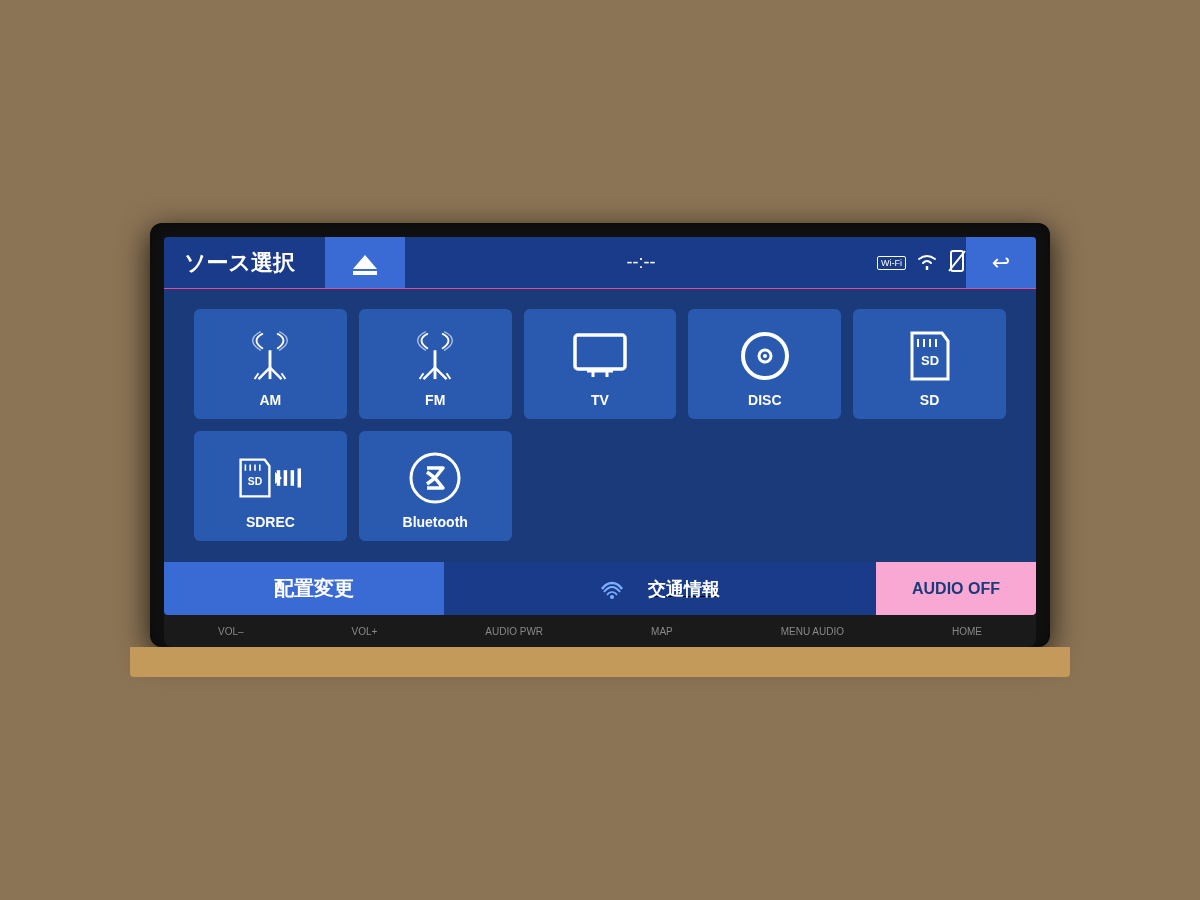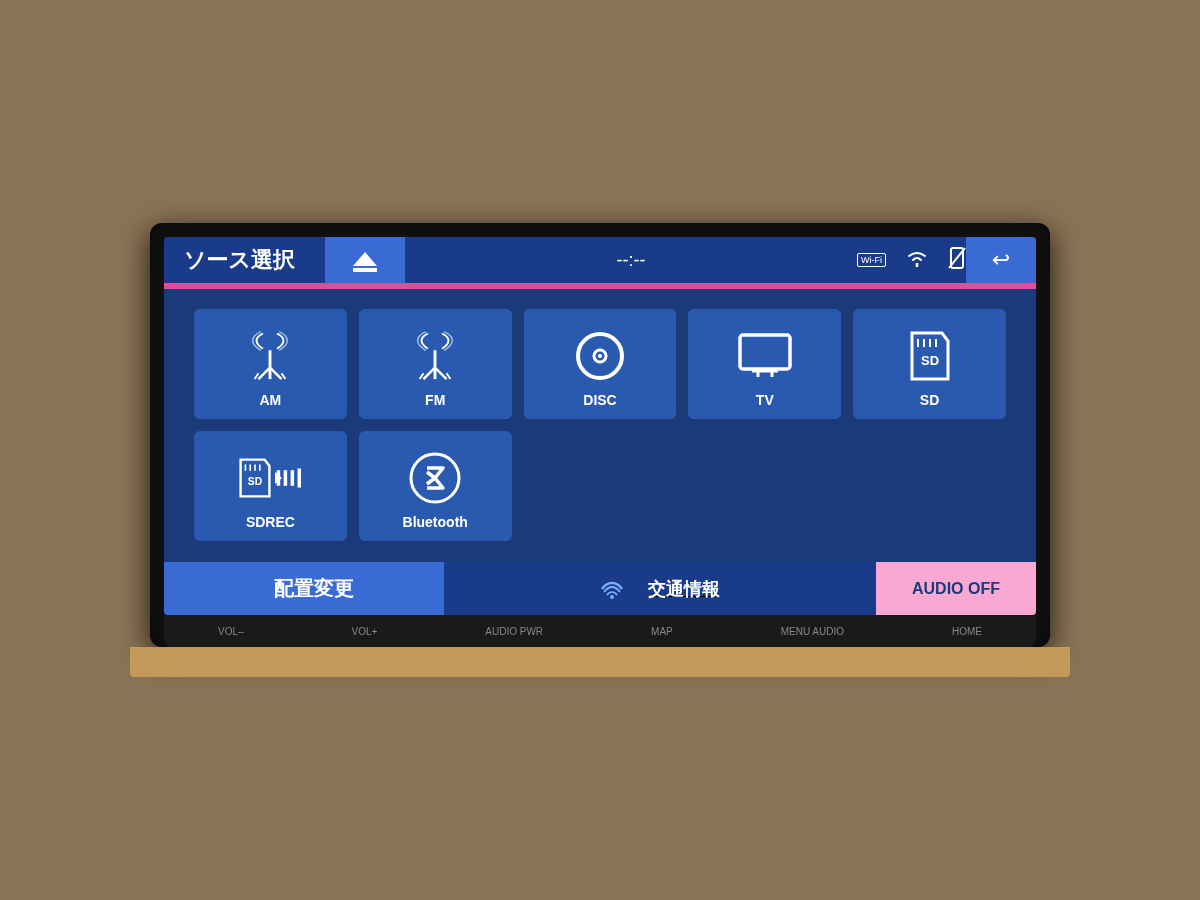--- a/index.html
+++ b/index.html
@@ -35,21 +35,21 @@
       overflow: hidden;
       width: 100%;
     }
 
     
     .top-bar {
       display: flex;
       align-items: center;
       background: #1a3a8a;
       height: 52px;
-      border-bottom: 6px solid #ec4899;
+      border-bottom: 1px solid #ec4899;
     }
 
     .top-bar-title {
       color: white;
       font-size: 22px;
       font-weight: bold;
       padding: 0 20px;
       flex: 0 0 auto;
     }
 
@@ -202,21 +202,21 @@
       background: #c49a5a;
       width: 940px;
       height: 30px;
       border-radius: 0 0 4px 4px;
     }
 
     
     .status-icons {
       display: flex;
       align-items: center;
-      gap: 20px;
+      gap: 10px;
     }
 
     .wifi-border {
       border: 1.5px solid white;
       border-radius: 2px;
       padding: 1px 3px;
       font-size: 9px;
       color: white;
       display: inline-flex;
       align-items: center;
@@ -301,39 +301,39 @@
 
               <path d="M30,18 Q36,14 36,10 Q36,6 30,3" stroke="white" stroke-width="2" fill="none" stroke-linecap="round"></path>
               <path d="M32,20 Q40,15 40,10 Q40,5 32,1" stroke="white" stroke-width="1.5" fill="none" stroke-linecap="round" opacity="0.6"></path>
             </svg>
           </div>
           <div class="btn-label">FM</div>
         </div>
 
         <div class="source-btn">
           <div class="icon-area">
-            <svg width="52" height="52" viewBox="0 0 52 52">
-              <circle cx="26" cy="26" r="22" fill="none" stroke="white" stroke-width="4"></circle>
-              <circle cx="26" cy="26" r="6" fill="none" stroke="white" stroke-width="3"></circle>
-              <circle cx="26" cy="26" r="2" fill="white"></circle>
-            </svg>
-          </div>
-          <div class="btn-label">DISC</div>
-        </div>
-
-        <div class="source-btn">
-          <div class="icon-area">
             <svg width="54" height="46" viewBox="0 0 54 46">
               <rect x="2" y="2" width="50" height="34" rx="3" ry="3" fill="none" stroke="white" stroke-width="3.5"></rect>
               <line x1="14" y1="38" x2="40" y2="38" stroke="white" stroke-width="3"></line>
               <line x1="20" y1="36" x2="20" y2="44" stroke="white" stroke-width="3"></line>
               <line x1="34" y1="36" x2="34" y2="44" stroke="white" stroke-width="3"></line>
             </svg>
           </div>
           <div class="btn-label">TV</div>
+        </div>
+
+        <div class="source-btn">
+          <div class="icon-area">
+            <svg width="52" height="52" viewBox="0 0 52 52">
+              <circle cx="26" cy="26" r="22" fill="none" stroke="white" stroke-width="4"></circle>
+              <circle cx="26" cy="26" r="6" fill="none" stroke="white" stroke-width="3"></circle>
+              <circle cx="26" cy="26" r="2" fill="white"></circle>
+            </svg>
+          </div>
+          <div class="btn-label">DISC</div>
         </div>
 
         <div class="source-btn">
           <div class="icon-area">
             <svg width="40" height="50" viewBox="0 0 40 50">
               <path d="M8,2 L32,2 L38,10 L38,48 L2,48 L2,2 Z" fill="none" stroke="white" stroke-width="3"></path>
               <text x="20" y="34" text-anchor="middle" fill="white" font-size="13" font-weight="bold" font-family="Arial">SD</text>
               <line x1="8" y1="8" x2="8" y2="16" stroke="white" stroke-width="2"></line>
               <line x1="14" y1="8" x2="14" y2="16" stroke="white" stroke-width="2"></line>
               <line x1="20" y1="8" x2="20" y2="16" stroke="white" stroke-width="2"></line>

